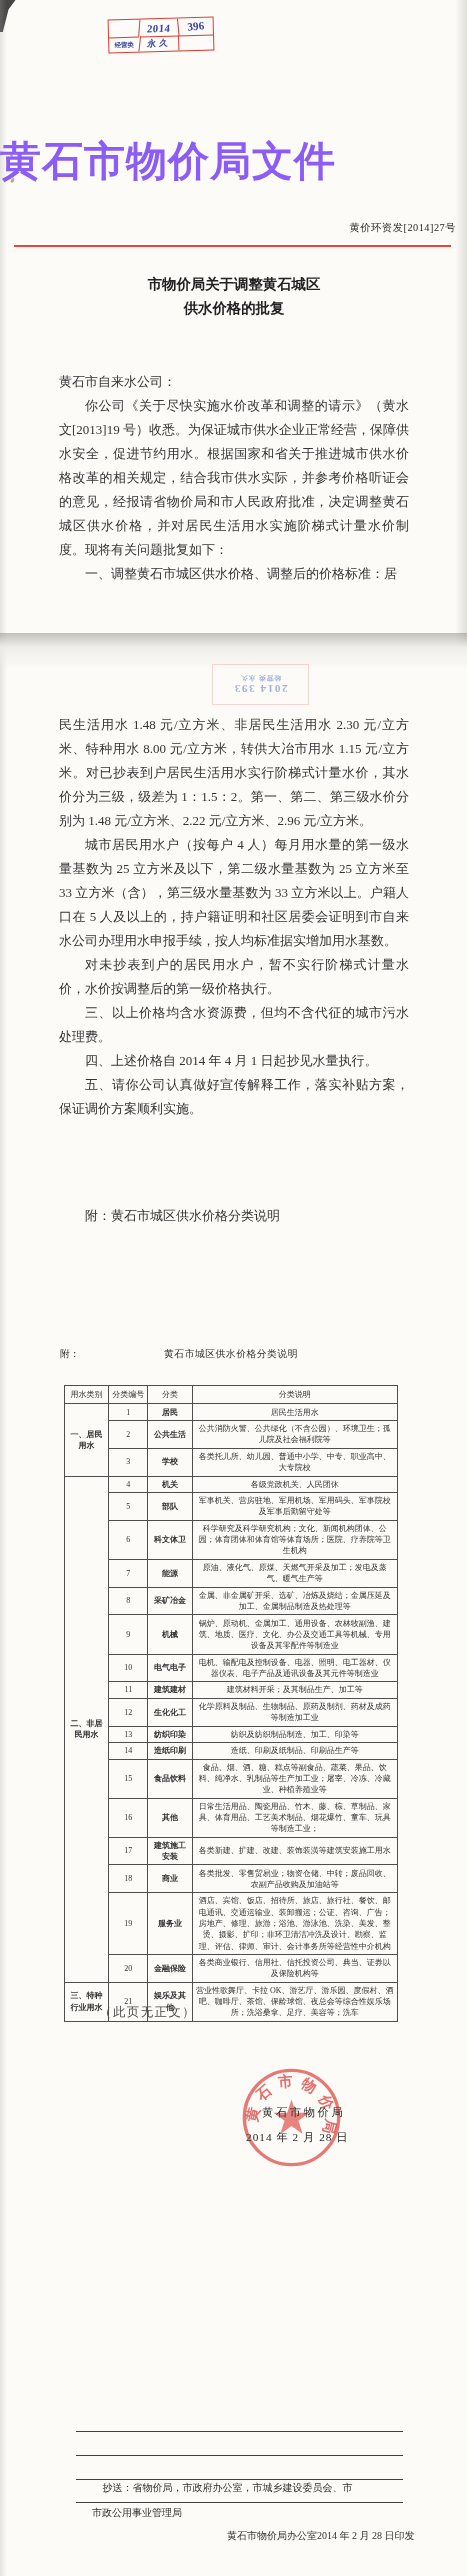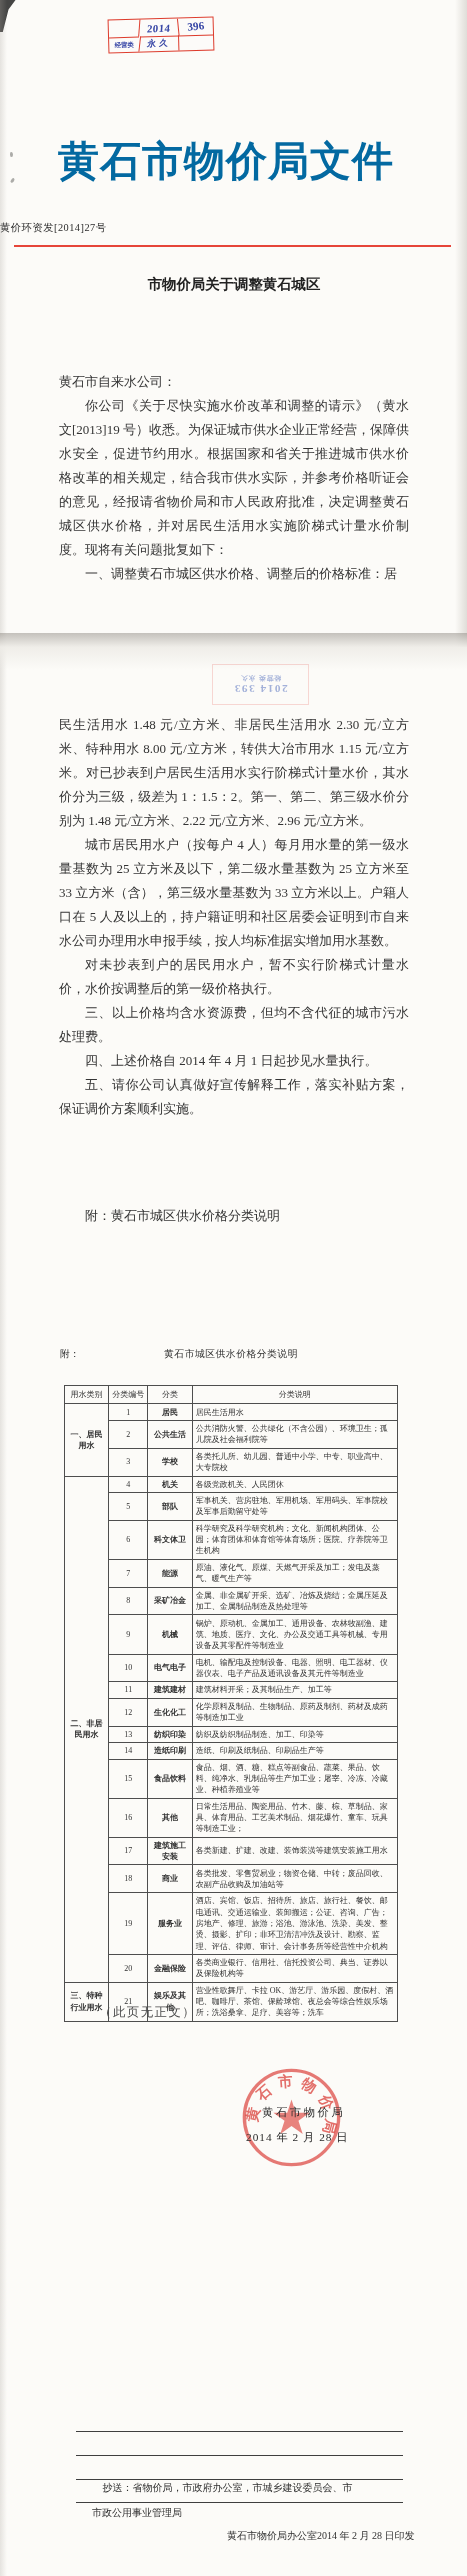--- a/index.html
+++ b/index.html
@@ -29,23 +29,23 @@
     display:flex;align-items:center;justify-content:center;overflow:hidden;}
   .registry>div:nth-child(1),.registry>div:nth-child(4){border-left:none;}
   .registry>div:nth-child(-n+3){border-top:none;}
   .ink{color:#3847a6;font-weight:bold;}
   .reg-year{font-size:10.8px;letter-spacing:0.5px;transform:skewX(-6deg);}
   .reg-serial{font-size:11.3px;transform:rotate(-4deg) translateY(-1px);}
   .reg-class{font-size:6.4px;letter-spacing:0;}
   .reg-perm{font-size:8.8px;letter-spacing:3.1px;transform:skewX(-8deg);}
 
   
-  .masthead{left:0;top:123px;width:452px;text-align:center;
-    font-size:41px;font-weight:bold;color:#0369a1;letter-spacing:1px;line-height:77px;}
-  .doc-number{left:0;top:221px;width:456px;text-align:left;font-size:10.3px;
+  .masthead{left:0;top:123px;width:452px;
+    font-size:41px;font-weight:bold;color:#8b5cf6;letter-spacing:1px;line-height:77px;}
+  .doc-number{left:0;top:221px;width:456px;text-align:right;font-size:10.3px;
     letter-spacing:0.5px;color:#2d2d2d;}
   .red-rule{left:14.4px;top:245px;width:437px;height:2.1px;background:#e64539;}
   .doc-title{left:0;top:272px;width:468px;text-align:center;font-size:14.4px;
     font-weight:bold;line-height:24px;color:#222;}
 
   
   .body-block{width:350px;left:59px;font-size:13px;line-height:24px;
     text-align:justify;color:#343434;}
   .body1{top:370px;}
   .body2{top:713px;}
@@ -66,21 +66,21 @@
   .attach-header{left:64px;top:1348px;width:334px;font-size:9.8px;color:#2f2f2f;}
   .attach-label{position:absolute;left:-4.1px;top:0;}
   .attach-title{display:block;text-align:center;letter-spacing:0.5px;}
   table.price{position:absolute;left:64px;top:1385px;width:334px;
     border-collapse:collapse;font-size:8px;line-height:11.3px;color:#333;}
   table.price th,table.price td{border:0.8px solid #4e4e4e;padding:2.1px 3.1px;}
   table.price th{font-weight:normal;text-align:center;padding:3.1px 2.1px;}
   td.c-group{width:37px;text-align:center;padding:2.1px 5.2px;font-weight:bold;}
   td.c-no{width:32px;text-align:center;}
   td.c-cat{width:37px;text-align:center;font-weight:bold;}
-  td.c-desc{text-align:left;padding-left:4.6px;}
+  td.c-desc{text-align:center;padding-left:4.6px;}
 
   .no-text{left:99px;top:2004px;font-size:12.4px;letter-spacing:1.5px;color:#4c4c4c;font-family:Liberation Mono, monospace;}
 
   
   .seal{left:241px;top:2067px;width:101px;height:101px;}
   .sig-agency{left:262px;top:2105px;font-size:11.3px;letter-spacing:2.6px;color:#2b2b2b;}
   .sig-date{left:246px;top:2130px;font-size:11.3px;letter-spacing:1px;color:#2b2b2b;}
 
   
   .f-rule{left:76px;width:327px;height:1px;background:#3f3f3f;}
@@ -109,20 +109,21 @@
     <div class="ink reg-perm">永久</div>
     <div></div>
   </div>
 
   <div class="abs masthead">黄石市物价局文件</div>
   <div class="abs doc-number">黄价环资发[2014]27号</div>
   <div class="abs red-rule"></div>
 
   <div class="abs doc-title">
     <div>市物价局关于调整黄石城区</div>
+    <div>供水价格的批复</div>
   </div>
 
   <div class="abs body-block body1">
       <p>黄石市自来水公司：</p>
       <p class="ind">你公司《关于尽快实施水价改革和调整的请示》（黄水文[2013]19 号）收悉。为保证城市供水企业正常经营，保障供水安全，促进节约用水。根据国家和省关于推进城市供水价格改革的相关规定，结合我市供水实际，并参考价格听证会的意见，经报请省物价局和市人民政府批准，决定调整黄石城区供水价格，并对居民生活用水实施阶梯式计量水价制度。现将有关问题批复如下：</p>
       <p class="ind">一、调整黄石市城区供水价格、调整后的价格标准：居</p>
     </div>
 
   <div class="abs seam"></div>
   <div class="abs ghost">

